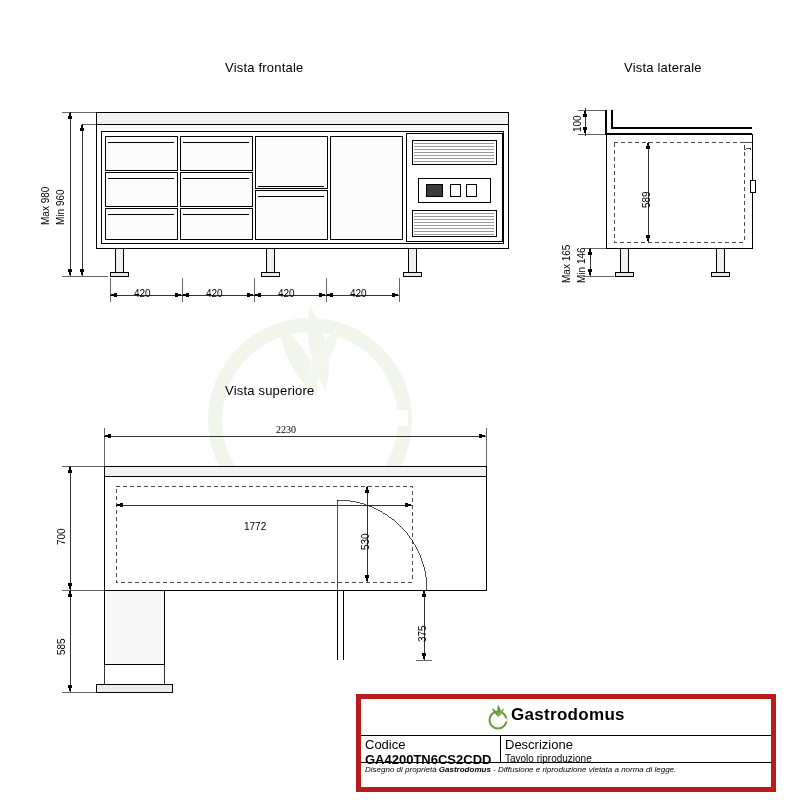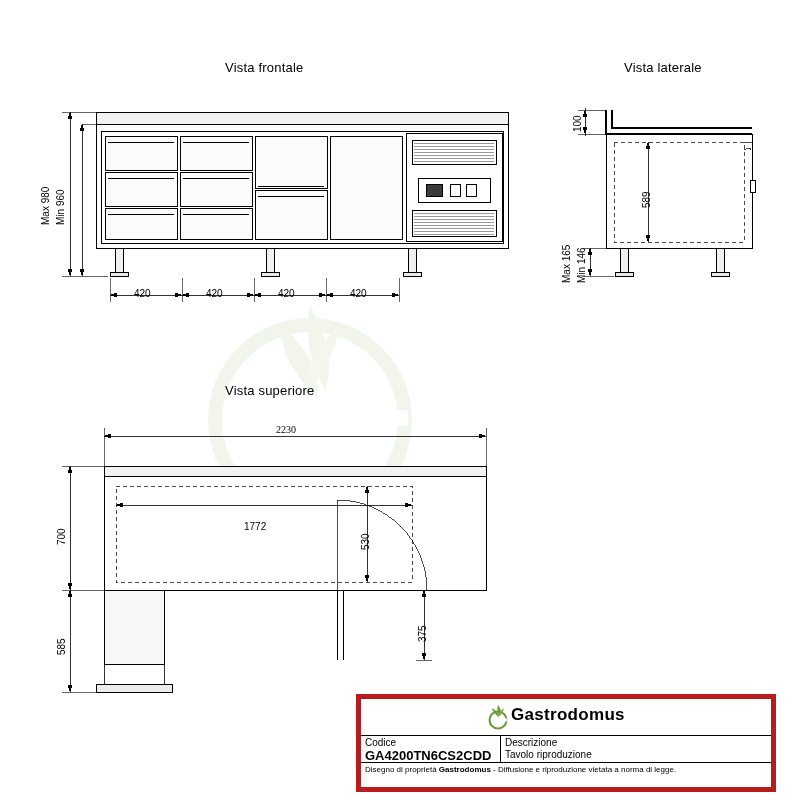--- a/index.html
+++ b/index.html
@@ -45,24 +45,24 @@
     font-size:17px;font-weight:bold;letter-spacing:.3px;
   }
   .tb-row2{position:relative;height:26px;border-bottom:1px solid #000;}
   .tb-cell-left{
     position:absolute;left:0;top:0;width:140px;height:100%;
     border-right:1px solid #000;box-sizing:border-box;
   }
   .tb-cell-right{
     position:absolute;left:140px;top:0;right:0;height:100%;
   }
-  .tb-small{font-size:10px;padding:1px 4px 0 4px;display:block;}
+  .tb-small{font-size:13px;padding:1px 4px 0 4px;display:block;}
   .tb-code{font-size:13px;font-weight:bold;padding:0 4px;display:block;}
   .tb-desc{font-size:10px;padding:1px 4px;display:block;}
-  .tb-row3{position:relative;height:14px;}
+  .tb-row3{position:relative;height:14px;font-style:italic;}
   .tb-note{font-size:8px;padding:2px 4px;display:block;}
   .tb-note b{font-weight:bold;}
   .watermark{
     position:absolute;left:185px;top:280px;width:250px;height:250px;
     opacity:.09;
   }
 </style>
 </head>
 <body>
 

